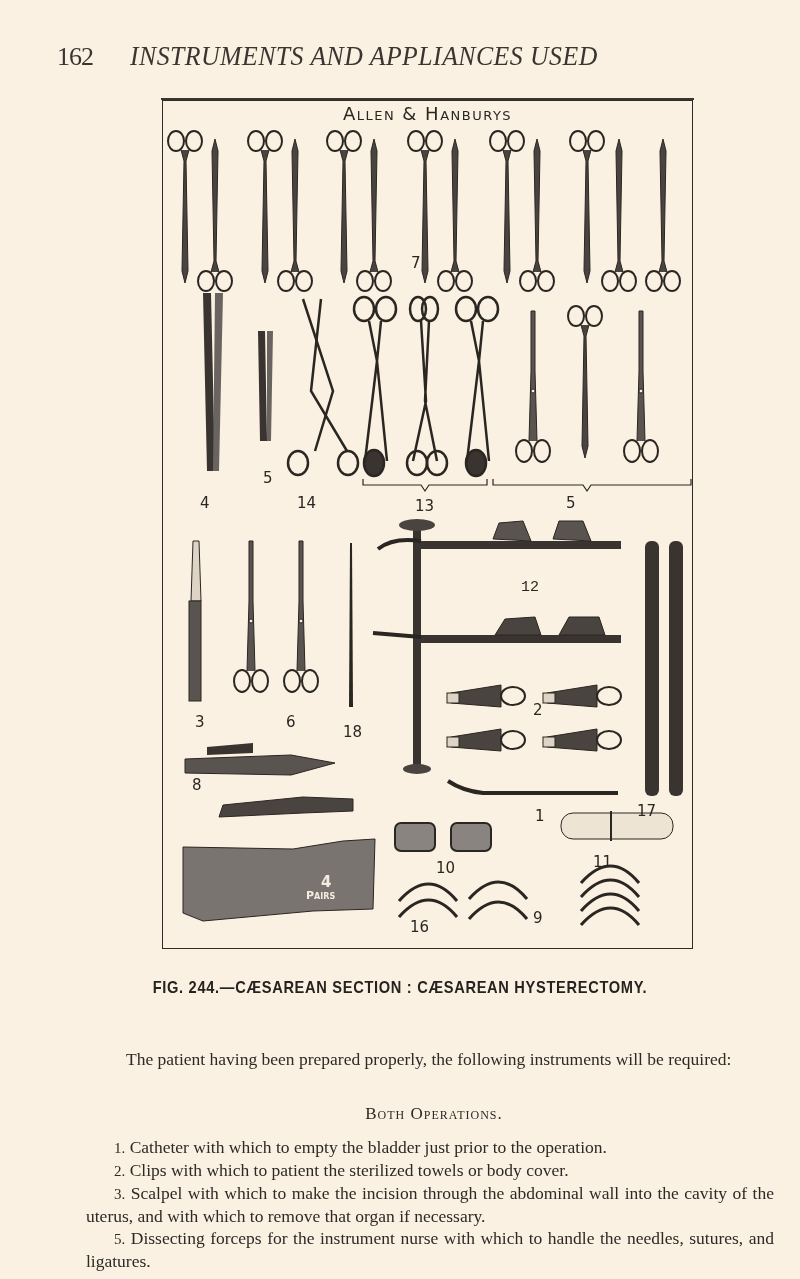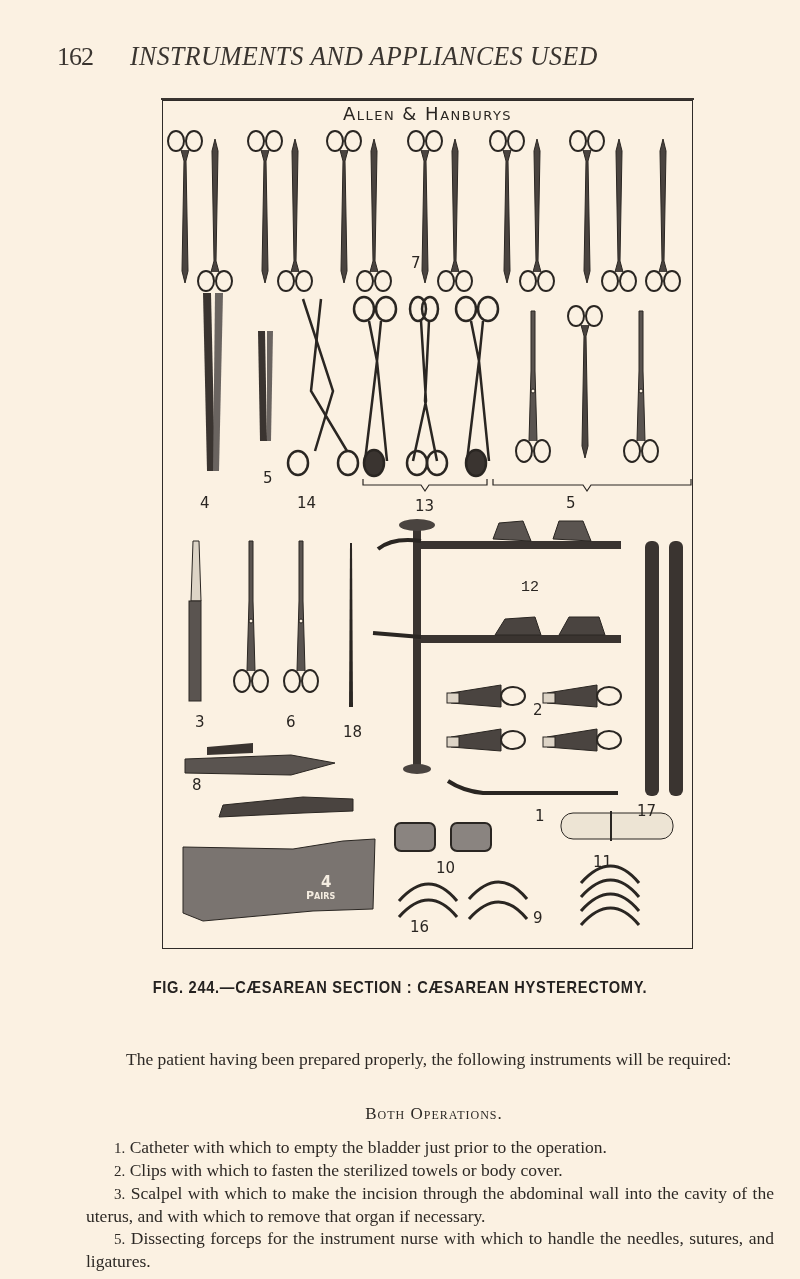--- a/index.html
+++ b/index.html
@@ -226,21 +226,21 @@
 
 <div class="section-heading">Both Operations.</div>
 
 <div class="body-text list">
   <div class="list-item">
     <span class="num">1.</span>
     <span>Catheter with which to empty the bladder just prior to the operation.</span>
   </div>
   <div class="list-item">
     <span class="num">2.</span>
-    <span>Clips with which to fasten the sterilized towels or body cover.</span>
+    <span>Clips with which to patient the sterilized towels or body cover.</span>
   </div>
   <div class="list-item">
     <span class="num">3.</span>
     <span>Scalpel with which to make the incision through the abdominal wall into the cavity of the uterus, and with which to remove that organ if necessary.</span>
   </div>
   <div class="list-item">
     <span class="num">5.</span>
     <span>Dissecting forceps for the instrument nurse with which to handle the needles, sutures, and ligatures.</span>
   </div>
 </div>

